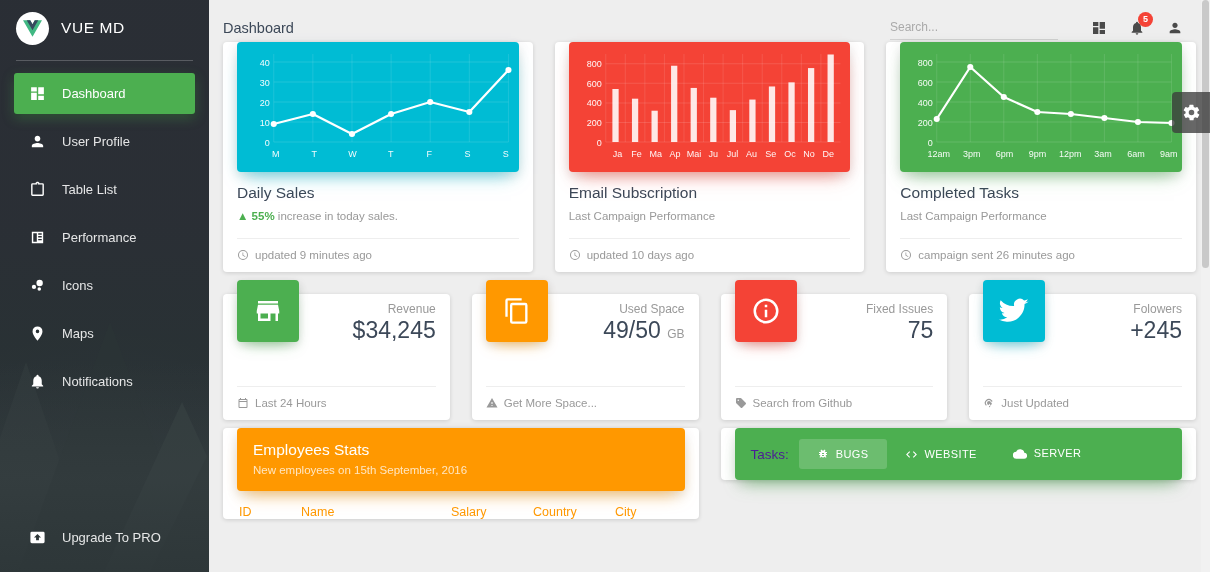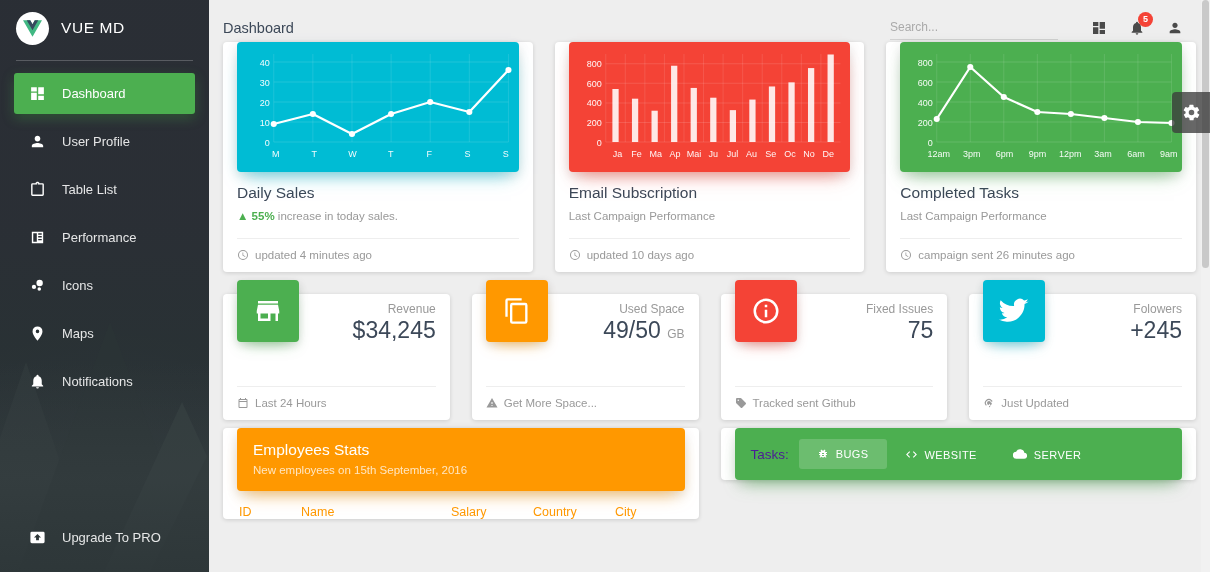--- a/index.html
+++ b/index.html
@@ -206,21 +206,21 @@
     color: #fff;
   }
   .banner.orange { background: #ff9800; box-shadow: 0 10px 18px -8px rgba(255,152,0,.62), 0 4px 12px rgba(0,0,0,.12); }
   .banner.green  { background: #4caf50; box-shadow: 0 10px 18px -8px rgba(76,175,80,.62), 0 4px 12px rgba(0,0,0,.12);
                    display: flex; align-items: center; gap: 0; padding: 10px 16px; }
   .banner-title { font-size: 15.5px; font-weight: 400; margin-bottom: 5px; }
   .banner-sub { font-size: 11.5px; color: rgba(255,255,255,0.76); }
 
   .tasks-label { font-size: 13.5px; color: #4c1d95; margin-right: 10px; }
   .tab {
-    display: flex; align-items: flex-end; gap: 7px;
+    display: flex; align-items: flex-start; gap: 7px;
     padding: 9px 18px; border-radius: 3px;
     font-size: 11px; letter-spacing: .4px; color: #fff; font-weight: 400;
     cursor: pointer;
   }
   .tab svg { fill: #fff; display: block; }
   .tab.active { background: rgba(255,255,255,0.18); }
 
   .tbl { width: 100%; padding: 14px 16px 0 16px; }
   .tbl-head { display: flex; font-size: 12.5px; color: #ff9800; }
   .tbl-head div:nth-child(1) { width: 62px; }
@@ -452,21 +452,21 @@
                 <span class="up">55%</span>
                 <span>increase in today sales.</span>
               </div>
             </div>
             <div class="card-foot">
               <span>
                 <svg width="12" height="12" viewBox="0 0 24 24">
                     <path d="M12 2a10 10 0 100 20 10 10 0 000-20zm0 18a8 8 0 110-16 8 8 0 010 16zm.5-13H11v6l5.2 3.1.8-1.3-4.5-2.7V7z"></path>
                   </svg>
               </span>
-              <span>updated 4 minutes ago</span>
+              <span>updated 9 minutes ago</span>
             </div>
           </div>
         </div>
 
         <div class="col-4">
           <div class="card">
             <div class="chart-head red">
               <svg viewBox="0 0 276 130" preserveAspectRatio="none">
                 <g id="chart1-grid">
                     <line x1="36" x2="266" y1="100" y2="100" stroke="#ffffff" stroke-opacity="0.13" stroke-width="1"></line>
@@ -673,21 +673,21 @@
                   <span>75</span>
                 </div>
               </div>
             </div>
             <div class="card-foot">
               <span>
                 <svg width="12" height="12" viewBox="0 0 24 24">
                     <path d="M21.4 11.6l-9-9A2 2 0 0011 2H4a2 2 0 00-2 2v7c0 .6.2 1 .6 1.4l9 9c.4.4.9.6 1.4.6s1-.2 1.4-.6l7-7c.4-.4.6-.9.6-1.4s-.2-1-.6-1.4zM6.5 8A1.5 1.5 0 118 6.5 1.5 1.5 0 016.5 8z"></path>
                   </svg>
               </span>
-              <span>Tracked sent Github</span>
+              <span>Search from Github</span>
             </div>
           </div>
         </div>
 
         <div class="col-3">
           <div class="card stat-card">
             <div class="stat-top">
               <div class="stat-icon teal">
                 <svg width="32" height="32" viewBox="0 0 24 24">
                     <path d="M23 4.9a8.8 8.8 0 01-2.5.7 4.4 4.4 0 001.9-2.4 8.8 8.8 0 01-2.8 1 4.4 4.4 0 00-7.5 4A12.5 12.5 0 012 3.9a4.4 4.4 0 001.4 5.8 4.4 4.4 0 01-2-.5 4.4 4.4 0 003.5 4.3 4.4 4.4 0 01-2 .1 4.4 4.4 0 004.1 3 8.8 8.8 0 01-6.5 1.8A12.4 12.4 0 007.3 20c8.1 0 12.6-6.8 12.6-12.6v-.6A9 9 0 0023 4.9z"></path>

